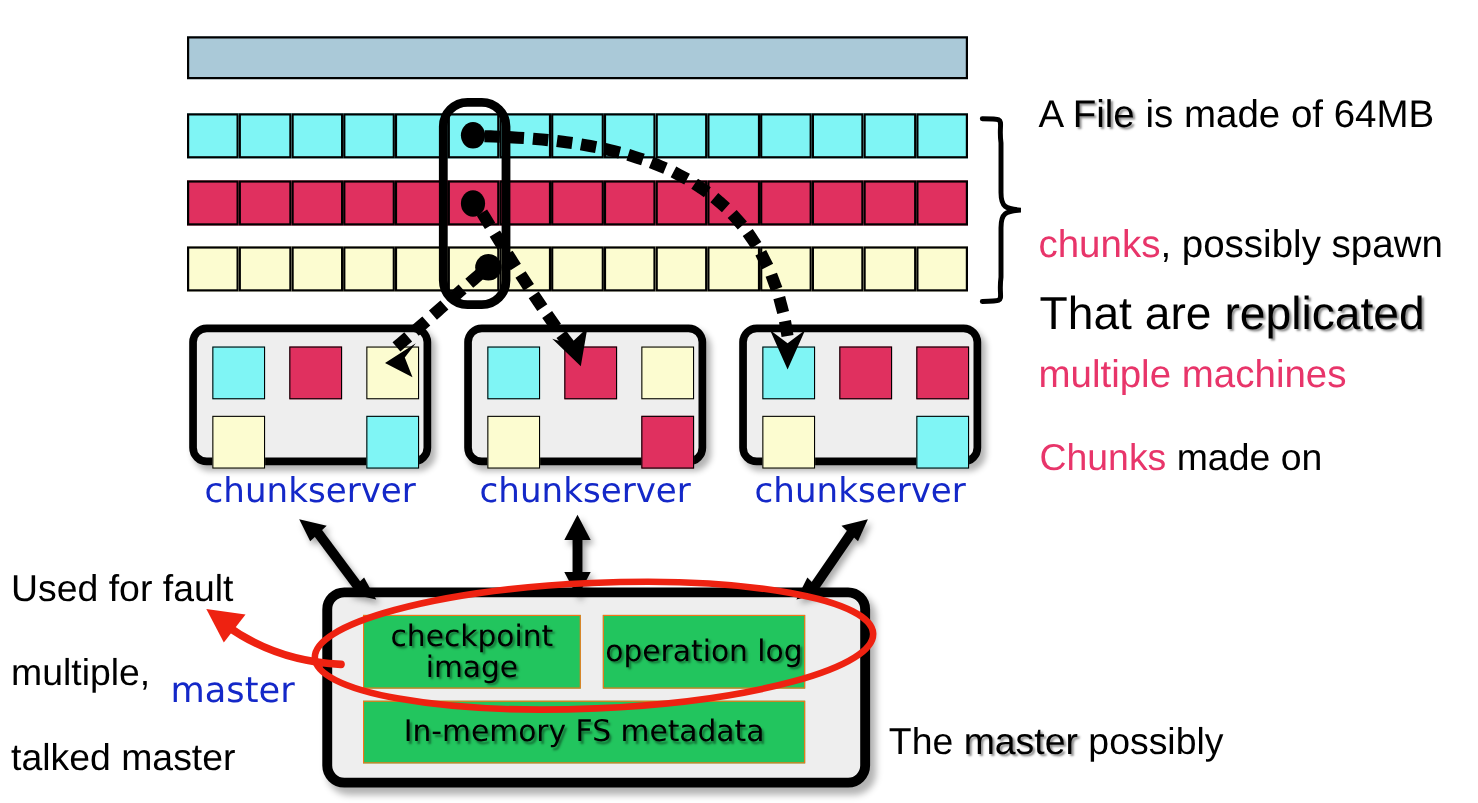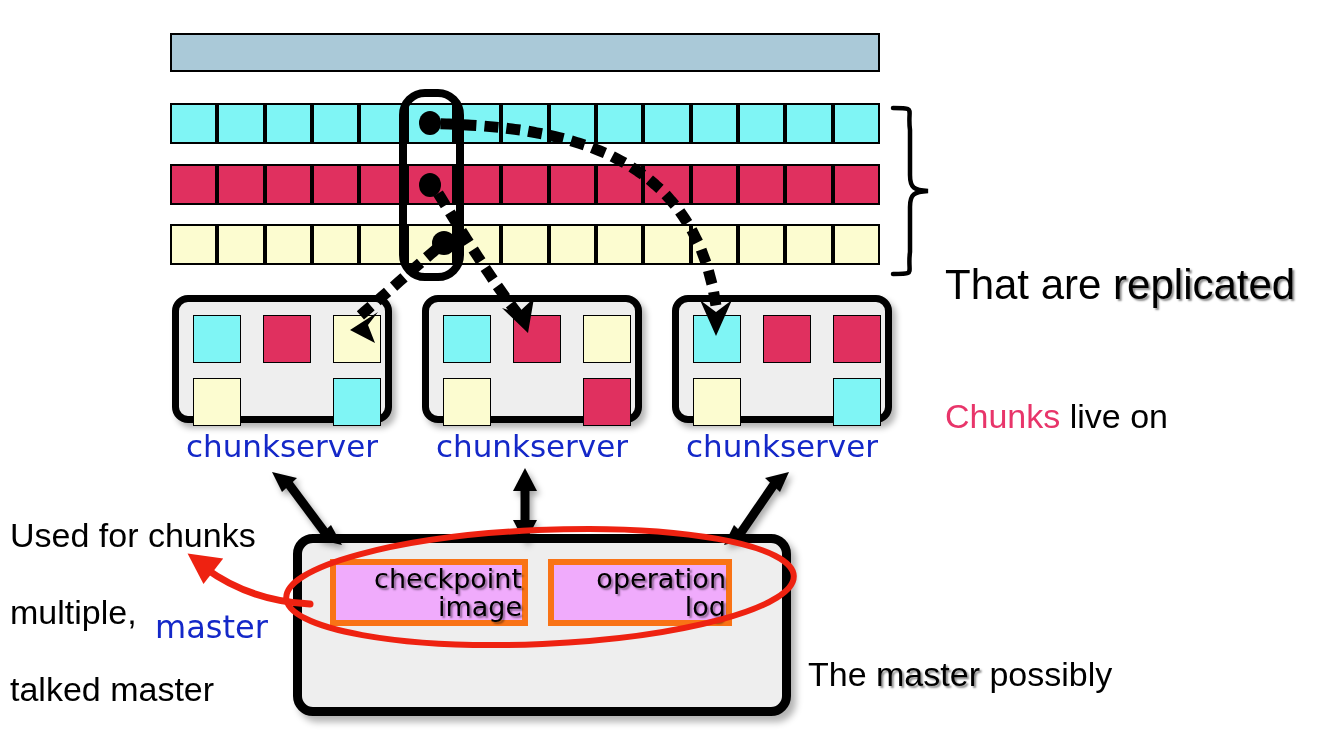--- a/index.html
+++ b/index.html
@@ -29,23 +29,23 @@
   .cs .sq{box-sizing:border-box;border:1.5px solid #000;}
   .cs .sq.empty{border:none;background:transparent;}
   .cslabel{position:absolute;color:#1428c8;font-size:31px;
            font-family:"DejaVu Sans", sans-serif;text-align:center;
            white-space:nowrap;}
 
   
   #master{position:absolute;left:293px;top:534px;width:498px;height:182px;
           box-sizing:border-box;background:#eeeeee;border:9px solid #000;
           border-radius:20px;box-shadow:5px 6px 7px rgba(0,0,0,.30);}
-  .mbox{position:absolute;box-sizing:border-box;background:#f0abfc;
-        border:6px solid #f97316;display:flex;align-items:center;
-        justify-content:center;text-align:right;
+  .mbox{position:absolute;box-sizing:border-box;background:#22c55e;
+        border:1px solid #f97316;display:flex;align-items:center;
+        justify-content:center;text-align:center;
         font-family:"DejaVu Sans", sans-serif;color:#000;
         text-shadow:2px 2px 2px rgba(0,0,0,.42);line-height:1.02;}
   #box-ckpt{left:28px;top:16px;width:198px;height:67px;font-size:27px;}
   #box-oplog{left:246px;top:16px;width:184px;height:67px;font-size:27px;}
   #box-meta{left:28px;top:94px;width:402px;height:57px;font-size:27px;}
   #master-label{position:absolute;left:155px;top:608px;font-size:32px;
                 color:#1428c8;font-family:"DejaVu Sans", sans-serif;}
 </style>
 </head>
 <body>
@@ -140,20 +140,21 @@
         <div class="sq" style="background: rgb(127, 245, 245);"></div>
       </div>
   </div>
   <div class="cslabel" style="left:672px;top:428px;width:220px;">chunkserver</div>
 
   <div id="master">
     <div class="mbox" id="box-ckpt">checkpoint
 image</div>
     <div class="mbox" id="box-oplog">operation
 log</div>
+    <div class="mbox" id="box-meta">In-memory FS metadata</div>
   </div>
   <div id="master-label">master</div>
 
   <svg class="layer" id="vector" viewBox="0 0 1344 730" width="1344" height="730">
     <defs>
       <filter id="softshadow" x="-30%" y="-30%" width="180%" height="180%">
         <feDropShadow dx="3" dy="4" stdDeviation="3" flood-color="#000" flood-opacity="0.35"></feDropShadow>
       </filter>
     </defs>
 
@@ -192,39 +193,50 @@
       <path d="M 789 472 L 765 478 L 780 492 Z" fill="#000"></path>
       <path d="M 724 545 L 748 539 L 734 525 Z" fill="#000"></path>
     </g>
 
     <ellipse cx="540" cy="587" rx="254" ry="57" fill="none" stroke="#ee2211" stroke-width="6" transform="rotate(-2.5 540 587)"></ellipse>
 
     <path d="M 310 604 C 270 602, 235 590, 205 568" fill="none" stroke="#ee2211" stroke-width="7" stroke-linecap="round"></path>
     <path d="M 186 556 L 222 556 L 206 584 Z" fill="#ee2211" transform="rotate(8 204 566)"></path>
   </svg>
 
+  <div class="txt" id="note-file" style="left:944px;top:5px;font-size:35px;">
+    <div>
+      <span>A </span><span class="hl">File</span><span> is made of 64MB</span>
+    </div>
+    <div>
+      <span class="pink">chunks</span><span>, possibly spawn</span>
+    </div>
+    <div>
+      <span class="pink">multiple machines</span>
+    </div>
+  </div>
 
   <div class="txt" id="note-replicated" style="left:945px;top:166px;font-size:42px;">
     <div>
       <span>That are </span><span class="hl">replicated</span>
     </div>
   </div>
 
   <div class="txt" id="note-chunks" style="left:945px;top:320px;font-size:34px;">
     <div>
-      <span class="pink">Chunks</span><span> live on</span>
+      <span class="pink">Chunks</span><span> made on</span>
     </div>
   </div>
 
   <div class="txt" id="note-master" style="left:808px;top:578px;font-size:34px;">
     <div>
       <span>The </span><span class="hl">master</span><span> possibly</span>
     </div>
     
   </div>
 
   <div class="txt" id="note-fault" style="left:10px;top:478px;font-size:34px;">
-    <div>Used for chunks</div>
+    <div>Used for fault</div>
     <div>multiple,</div>
     <div>talked master</div>
   </div>
 
 </div>
 
 </body></html>

